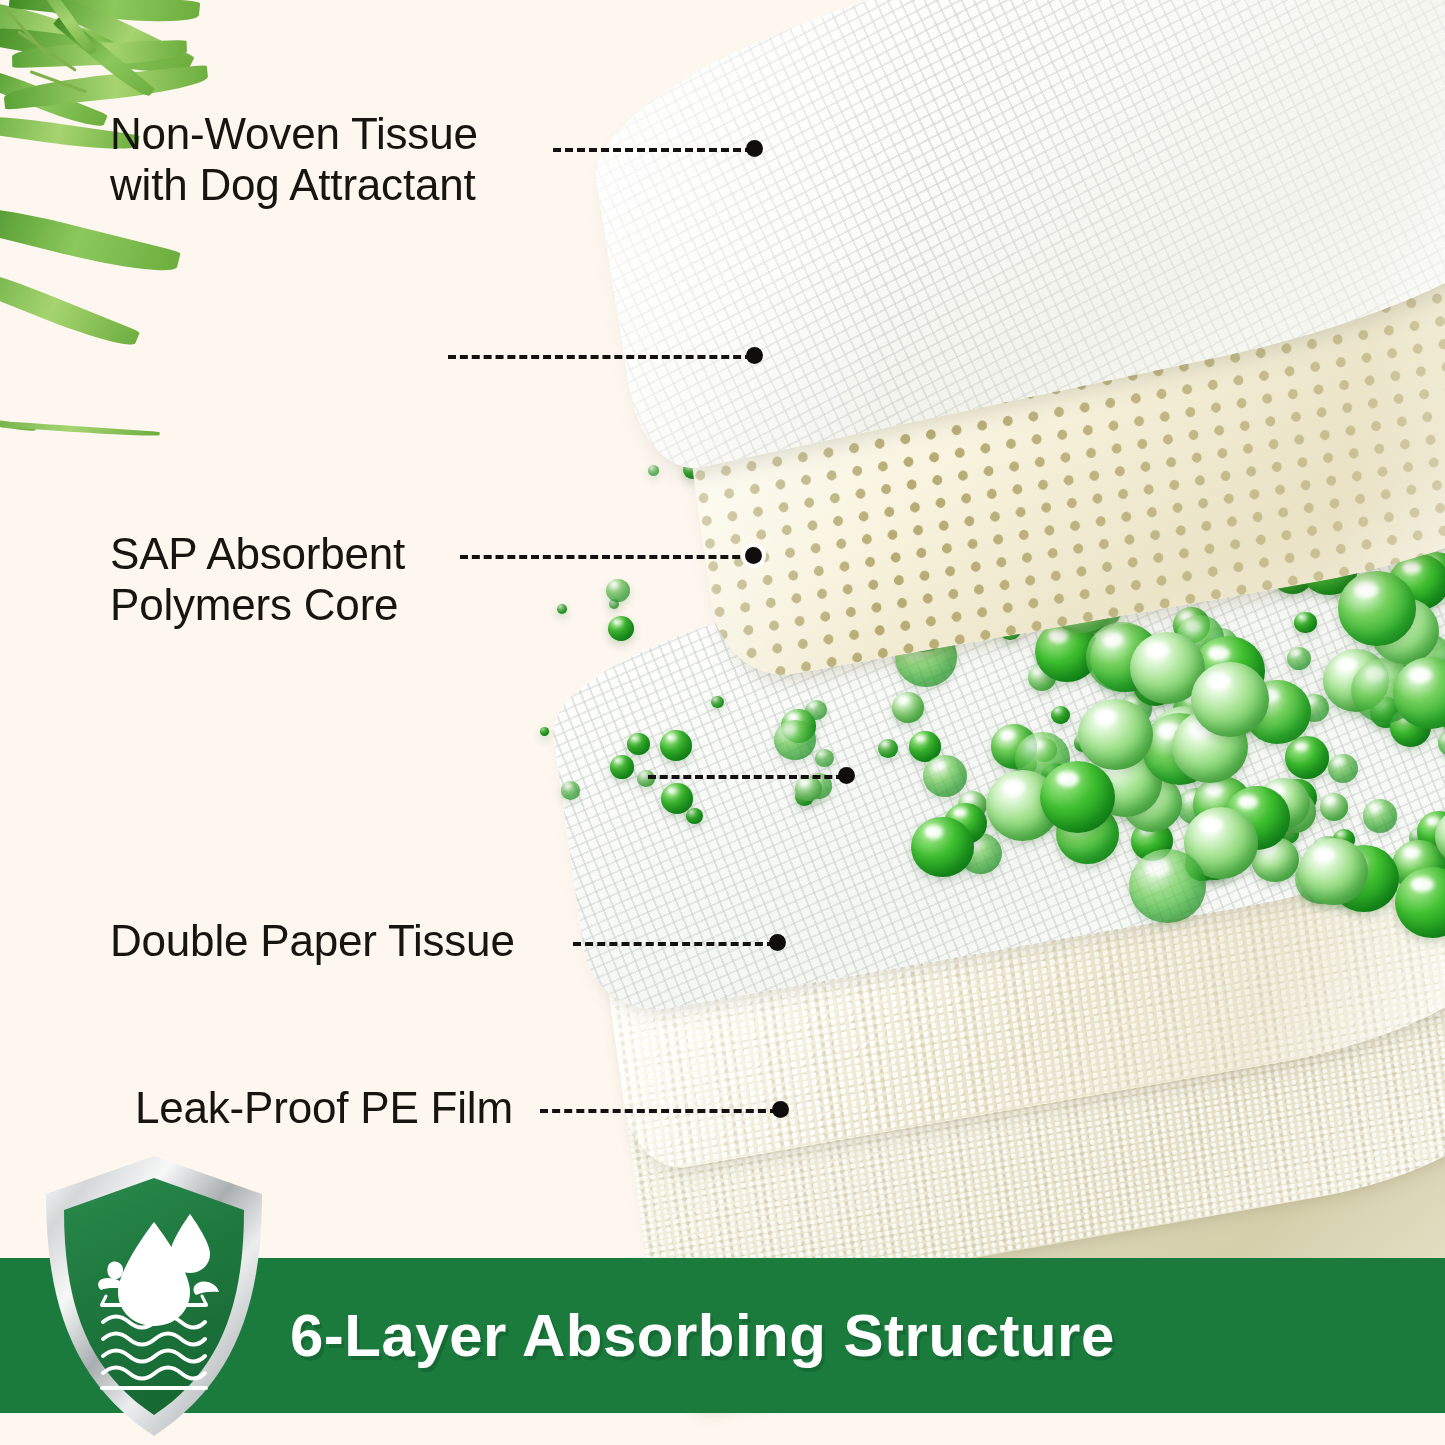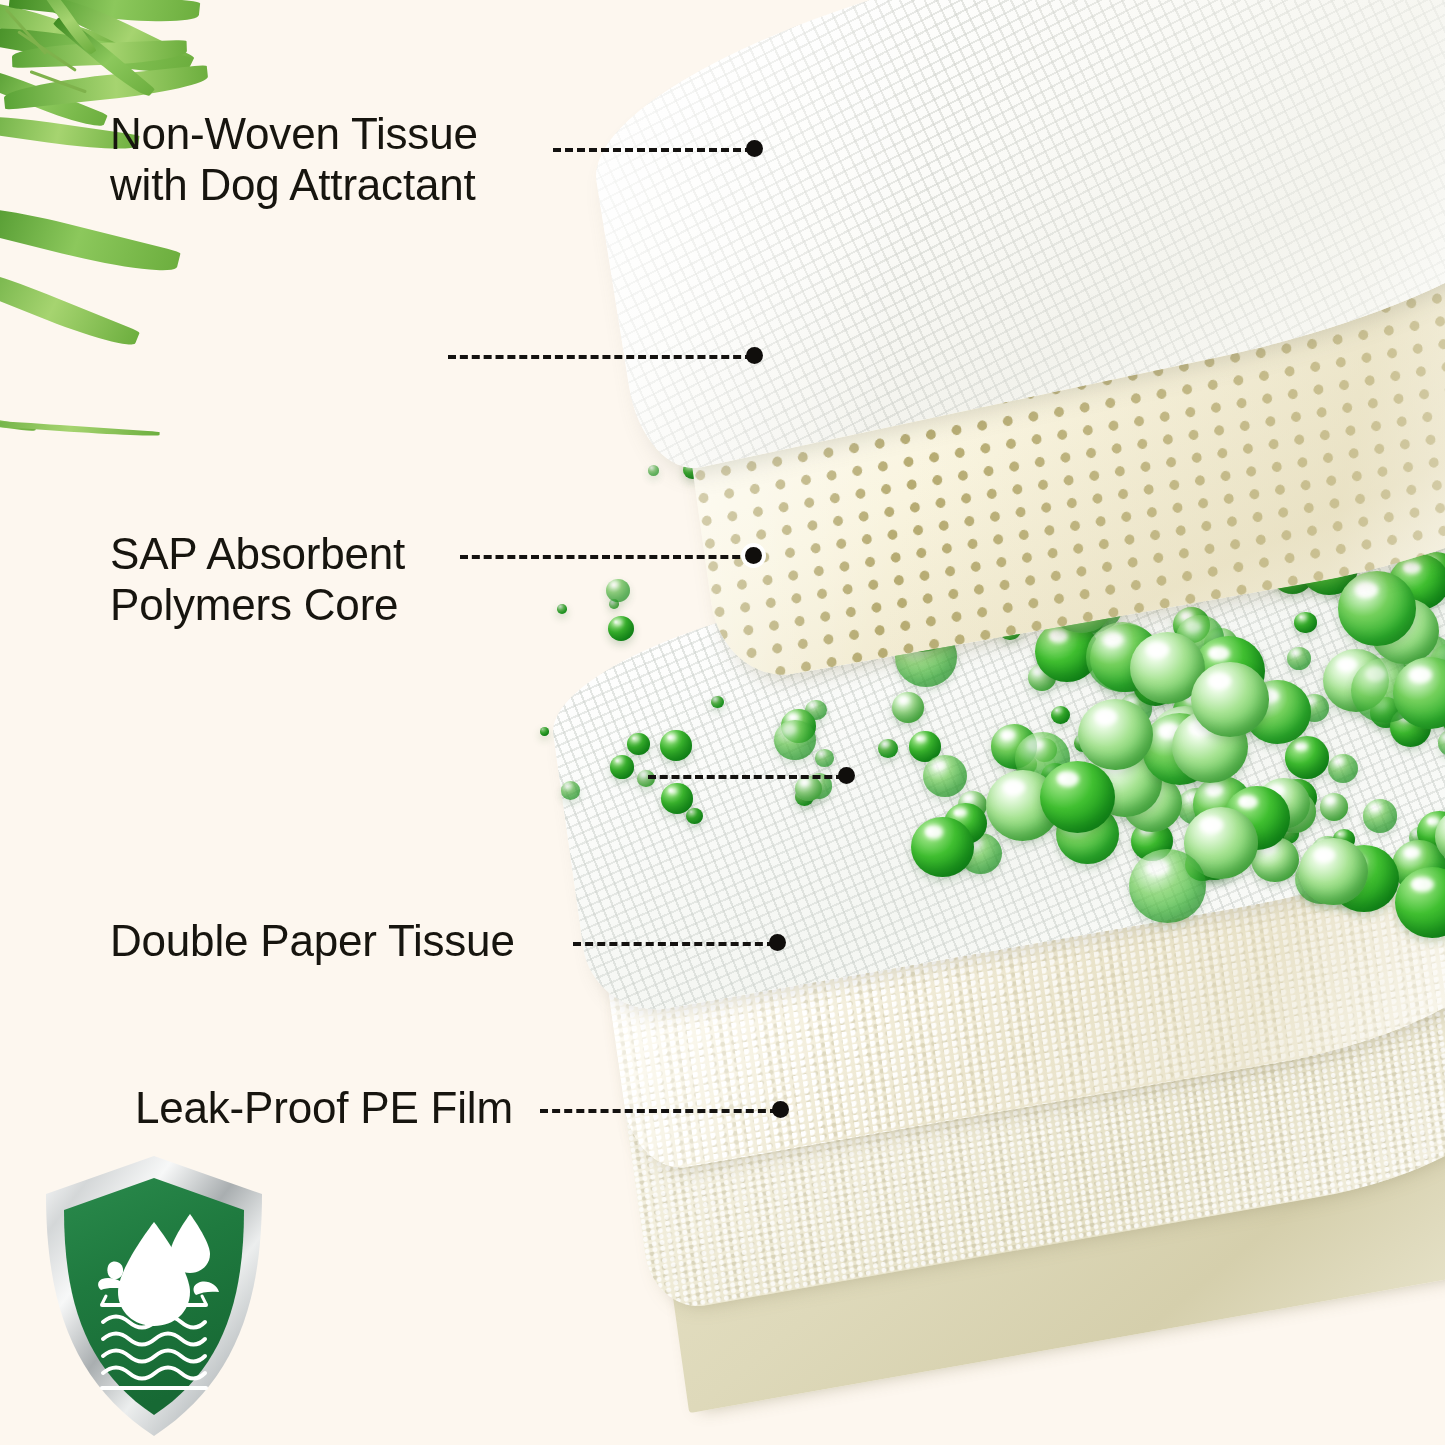--- a/index.html
+++ b/index.html
@@ -392,20 +392,23 @@
     <div class="leader" style="left:573px;top:942px;width:202px;"></div>
     <div class="leader-dot" style="left:769px;top:934px;"></div>
 
     <div class="label-row" style="left:123px;top:1082px;margin-left:12px;">
       <div class="label-text">Leak-Proof PE Film</div>
     </div>
     <div class="leader" style="left:540px;top:1109px;width:238px;"></div>
     <div class="leader-dot" style="left:772px;top:1101px;"></div>
   </div>
 
+  <div class="banner">
+    <div class="banner-title">6-Layer Absorbing Structure</div>
+  </div>
 
   <div class="badge">
     <svg viewBox="0 0 228 288" xmlns="http://www.w3.org/2000/svg" aria-hidden="true">
       <defs>
         <linearGradient id="chrome" x1="0" y1="0" x2="1" y2="1">
           <stop offset="0%" stop-color="#ffffff"></stop>
           <stop offset="14%" stop-color="#d4d7d8"></stop>
           <stop offset="30%" stop-color="#f7f8f8"></stop>
           <stop offset="48%" stop-color="#a9aeb0"></stop>
           <stop offset="64%" stop-color="#eceeee"></stop>

